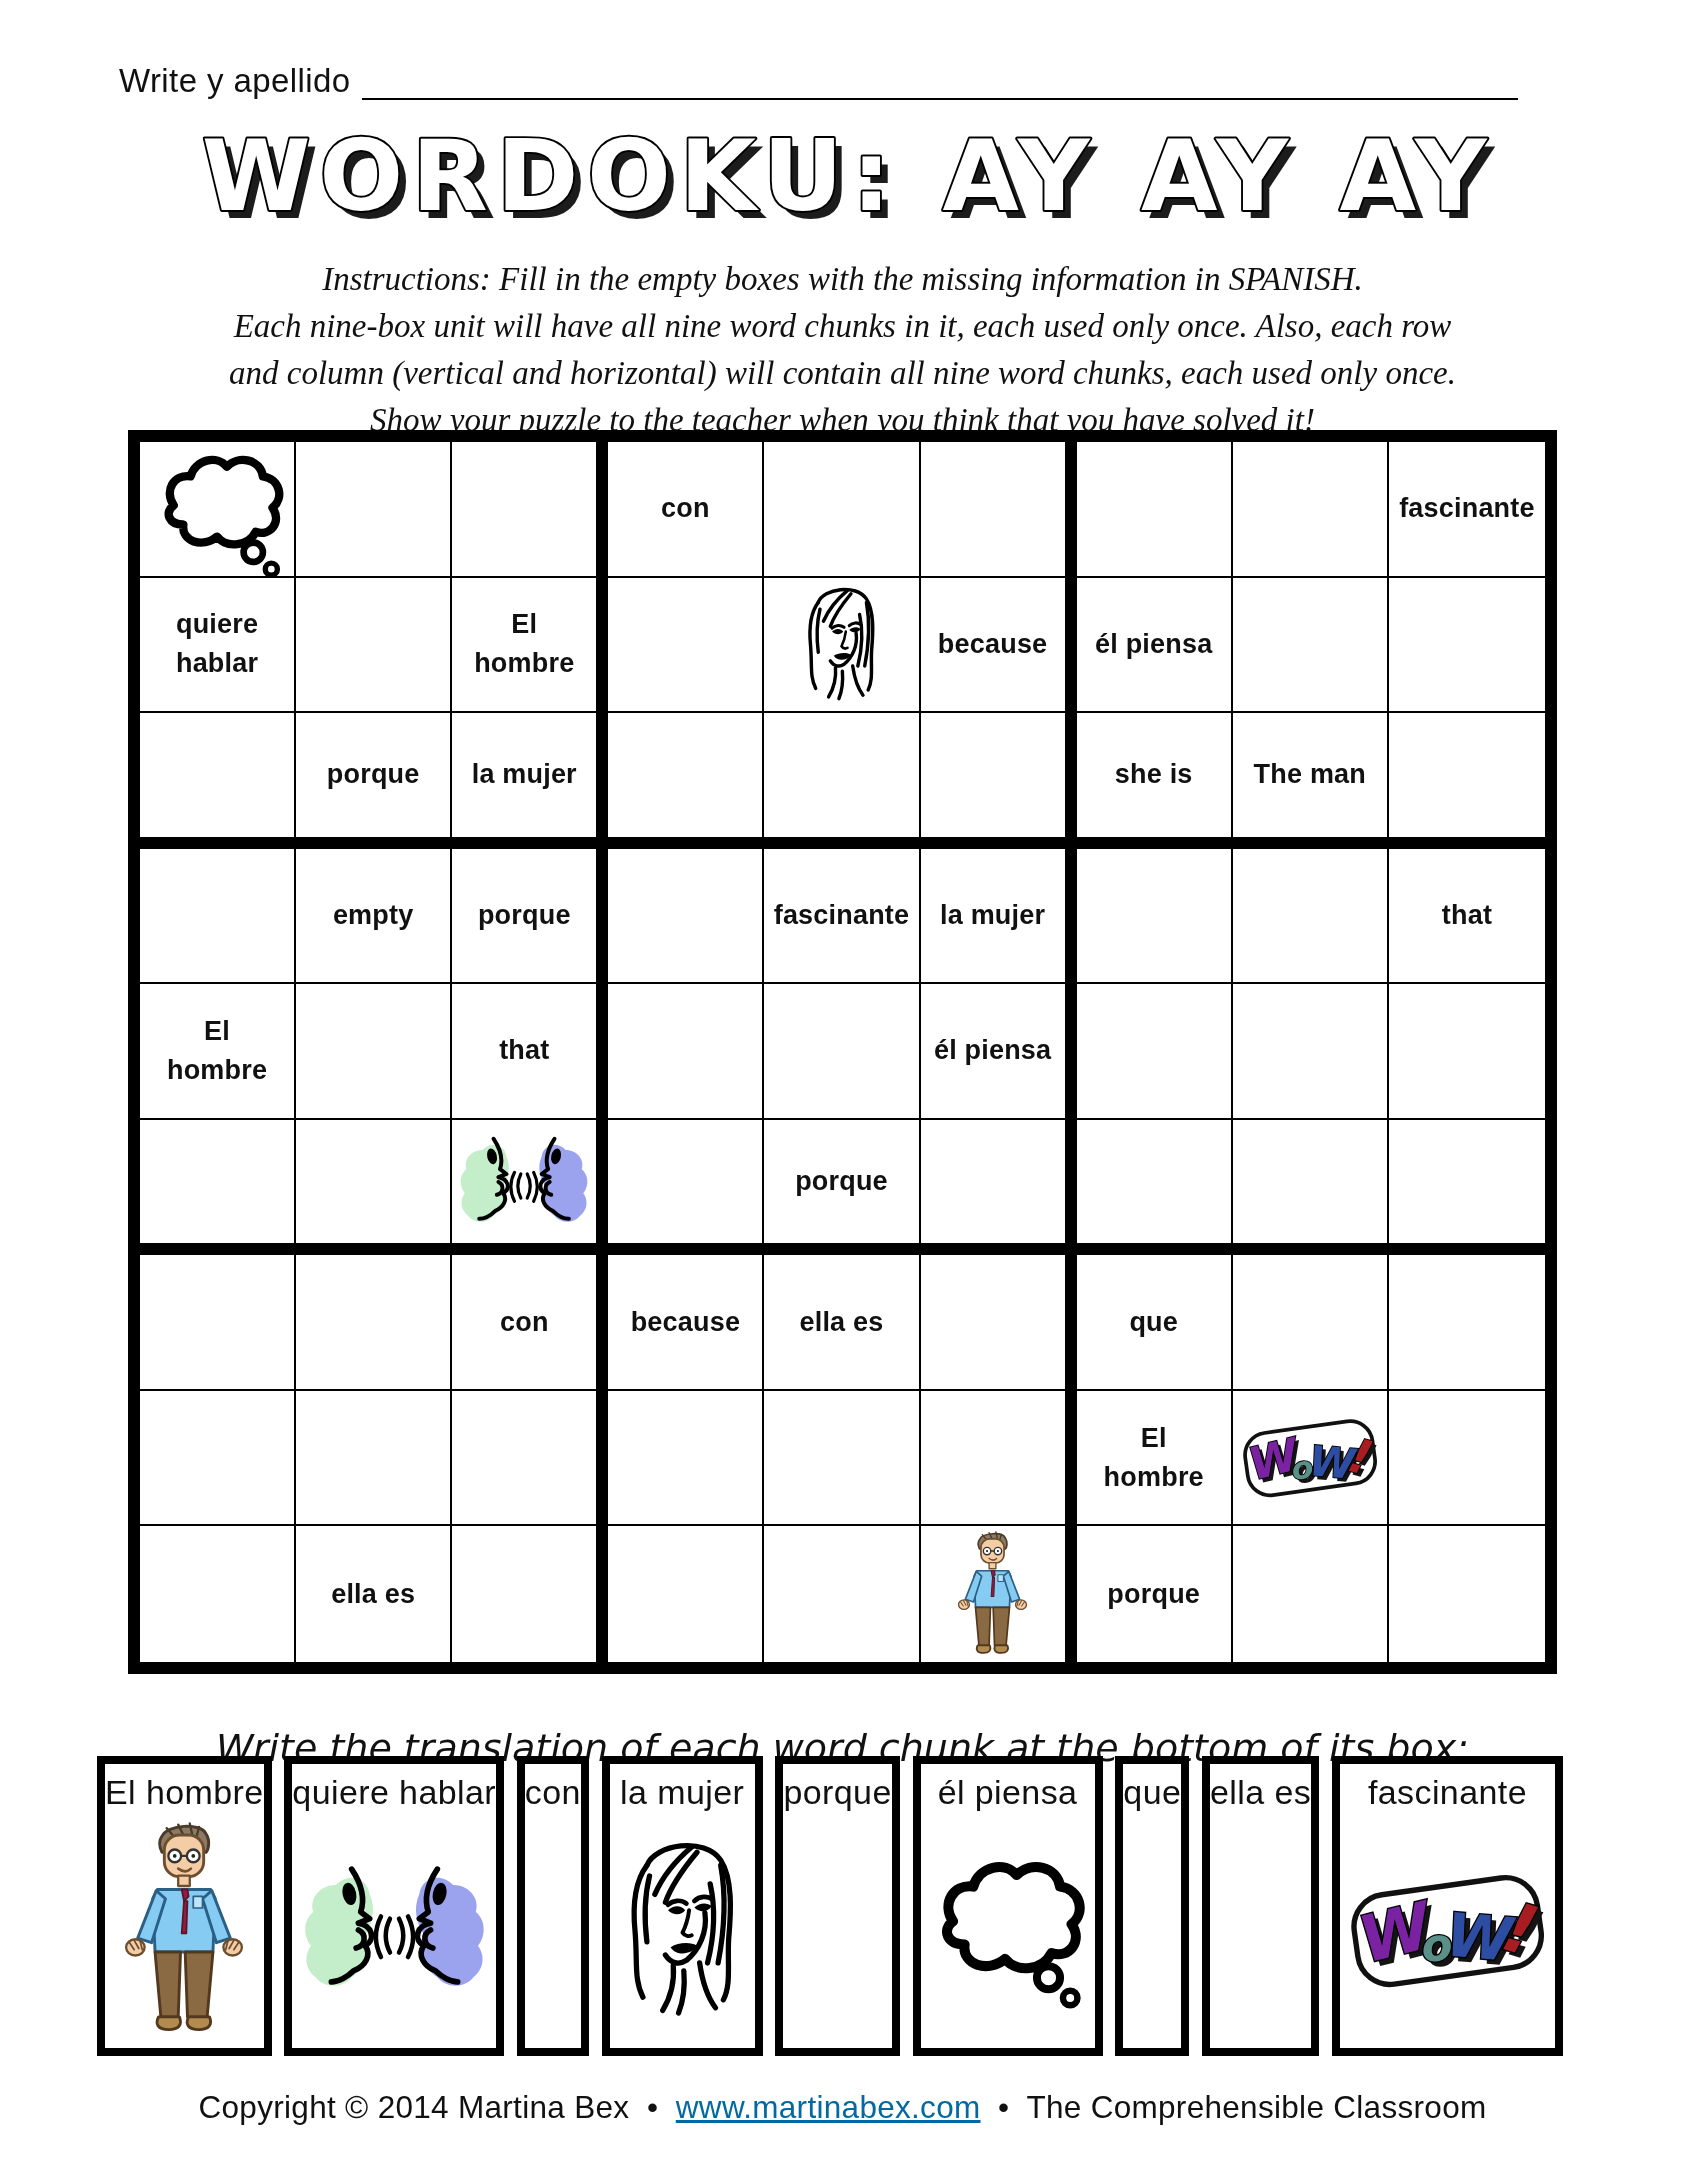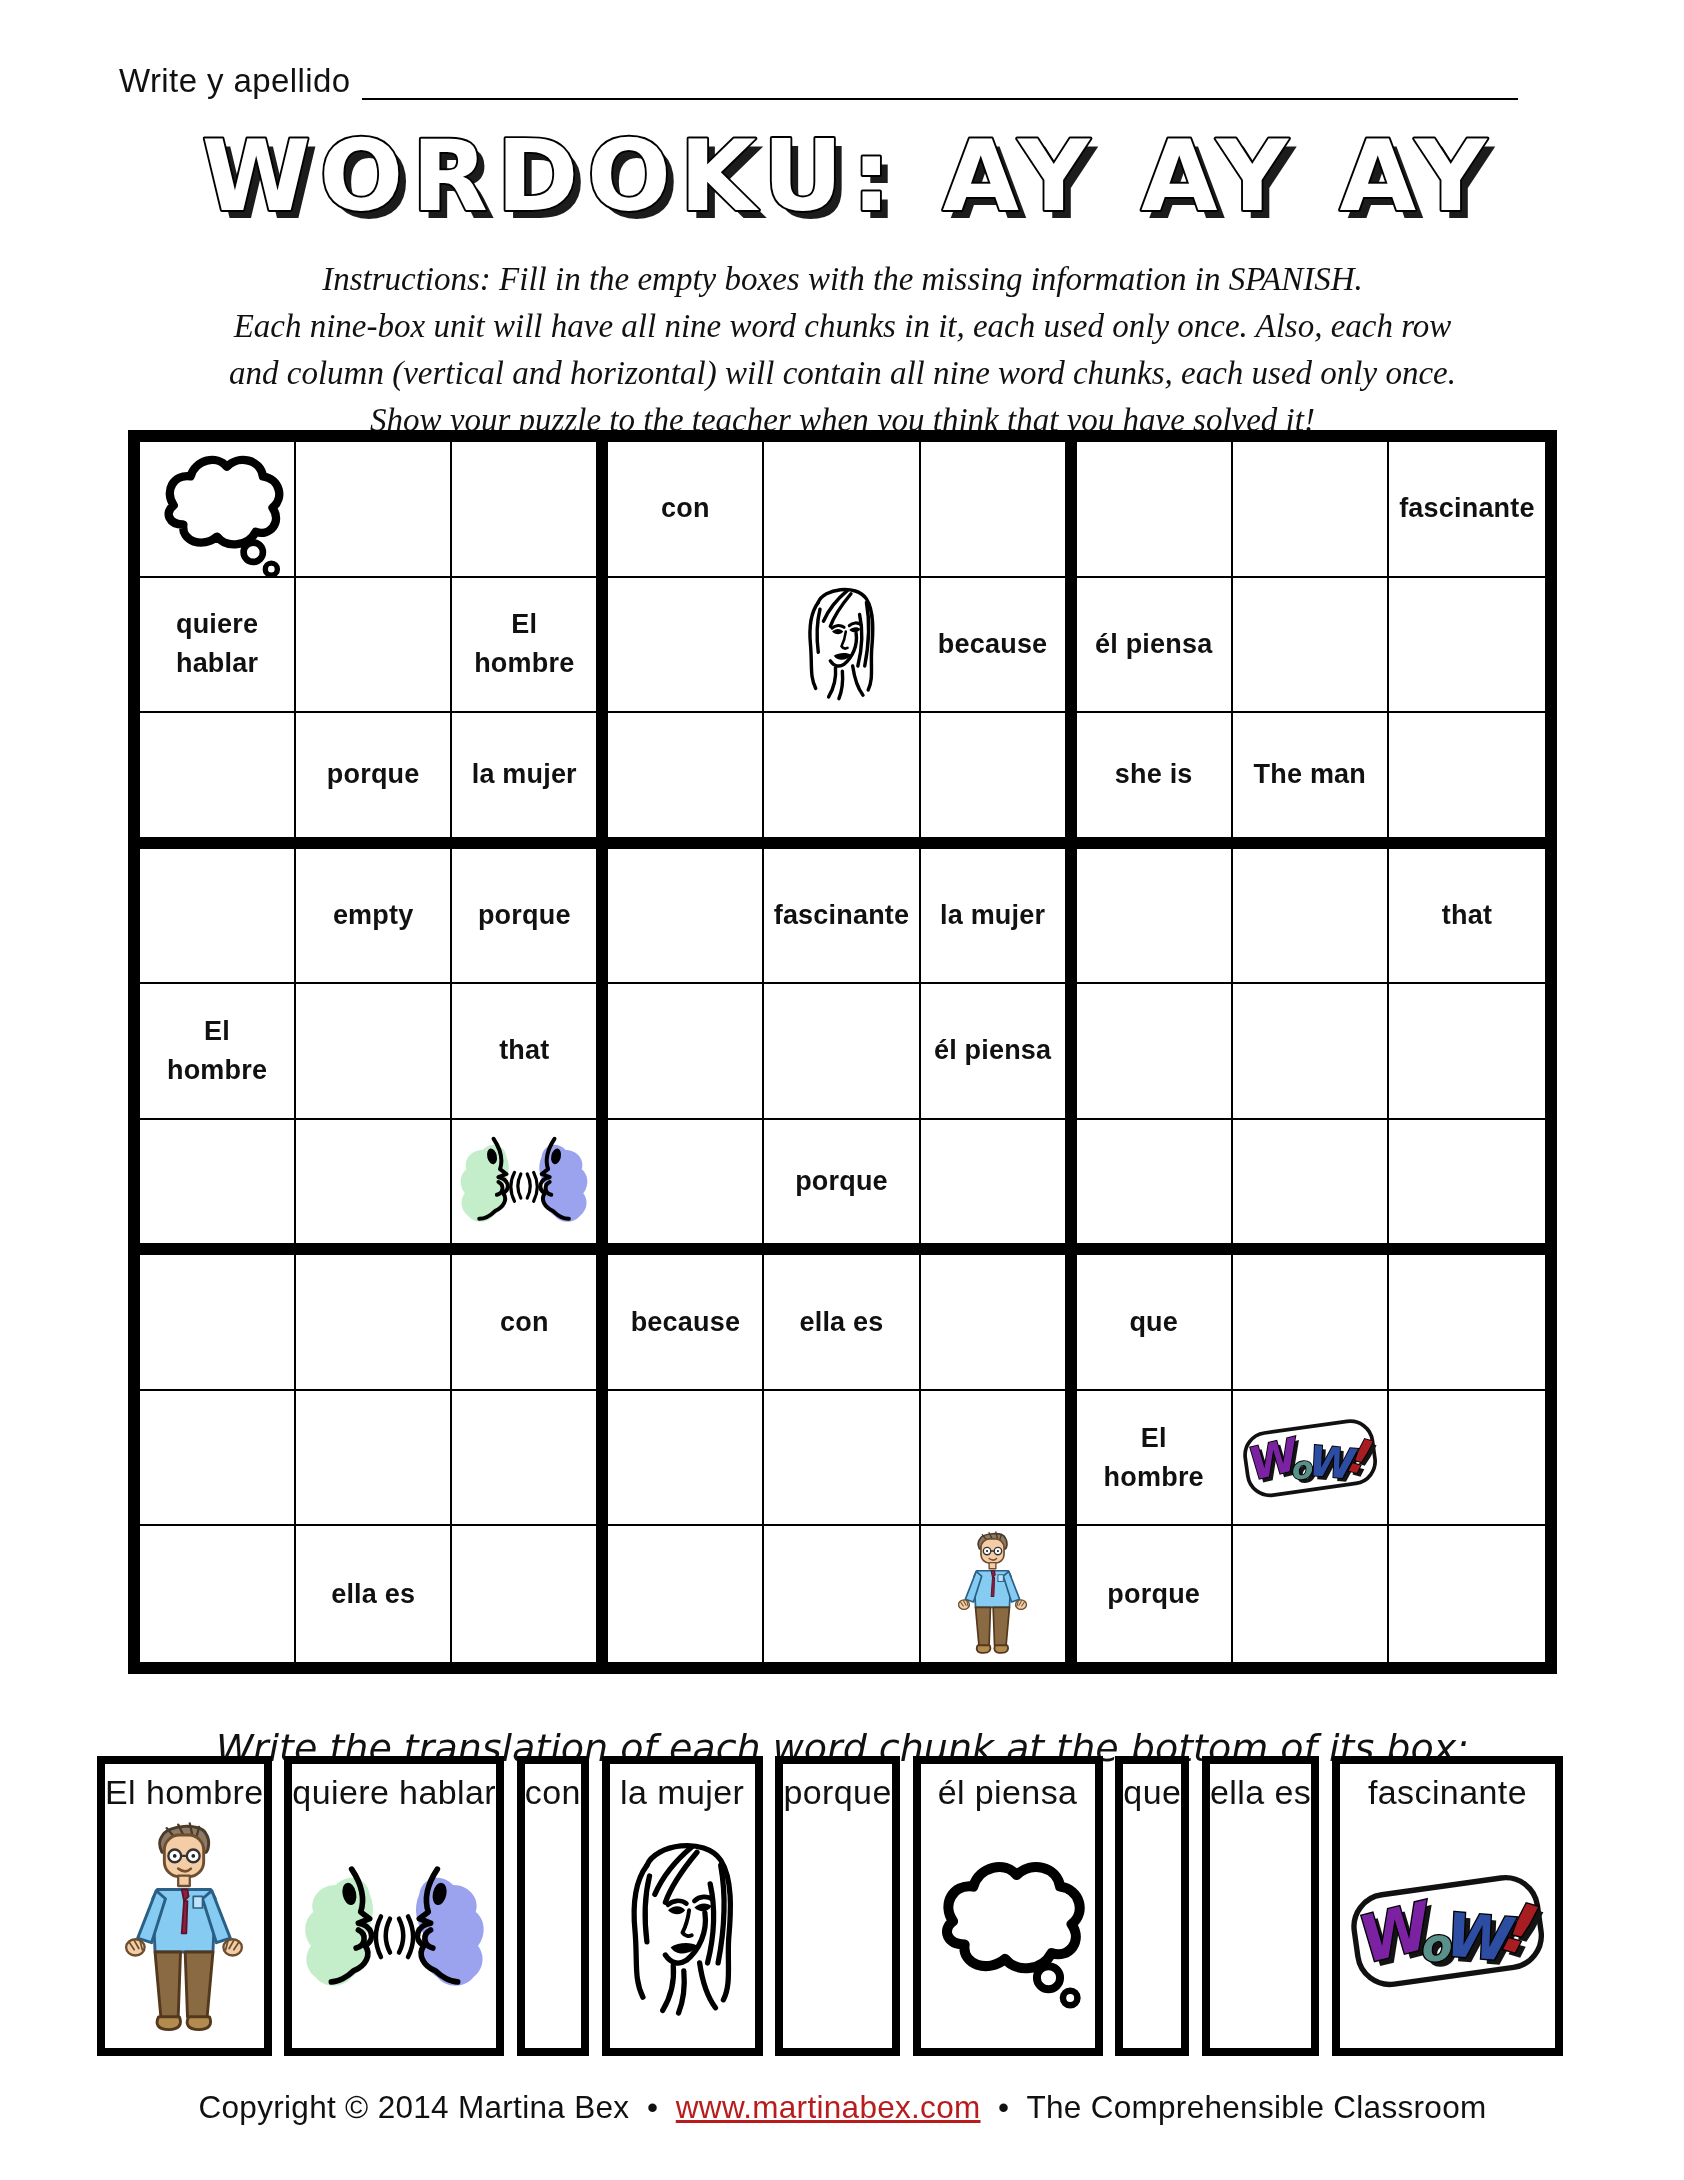--- a/index.html
+++ b/index.html
@@ -55,21 +55,21 @@
   .wb-iconwrap{flex:1;display:flex;align-items:center;justify-content:center;}
   .word-bank .icon-man-figure{height:220px;width:128px;}
   .word-bank .icon-talking-faces{width:203px;height:158px;}
   .word-bank .icon-woman-face{height:198px;width:145px;}
   .word-bank .icon-thought-cloud{width:174px;height:162px;}
   .word-bank .icon-wow{width:215px;height:140px;}
 
   
   .footer{position:absolute;top:2089px;left:0;width:1685px;text-align:center;font-size:31.5px;letter-spacing:0.3px;}
   .footer .bullet{margin:0 8.5px;}
-  .footer a{color:#b91c1c;text-decoration:underline;cursor:pointer;}
+  .footer a{color:#0369a1;text-decoration:underline;cursor:pointer;}
 
   .defs-hidden{position:absolute;width:0;height:0;overflow:hidden;}
 </style>
 </head>
 <body>
 
 <svg class="defs-hidden" aria-hidden="true">
   <defs>
     <symbol id="sym-thought-cloud" viewBox="0 0 120 112">
       <g stroke="#000" stroke-width="7" stroke-linejoin="round" fill="#fff">

